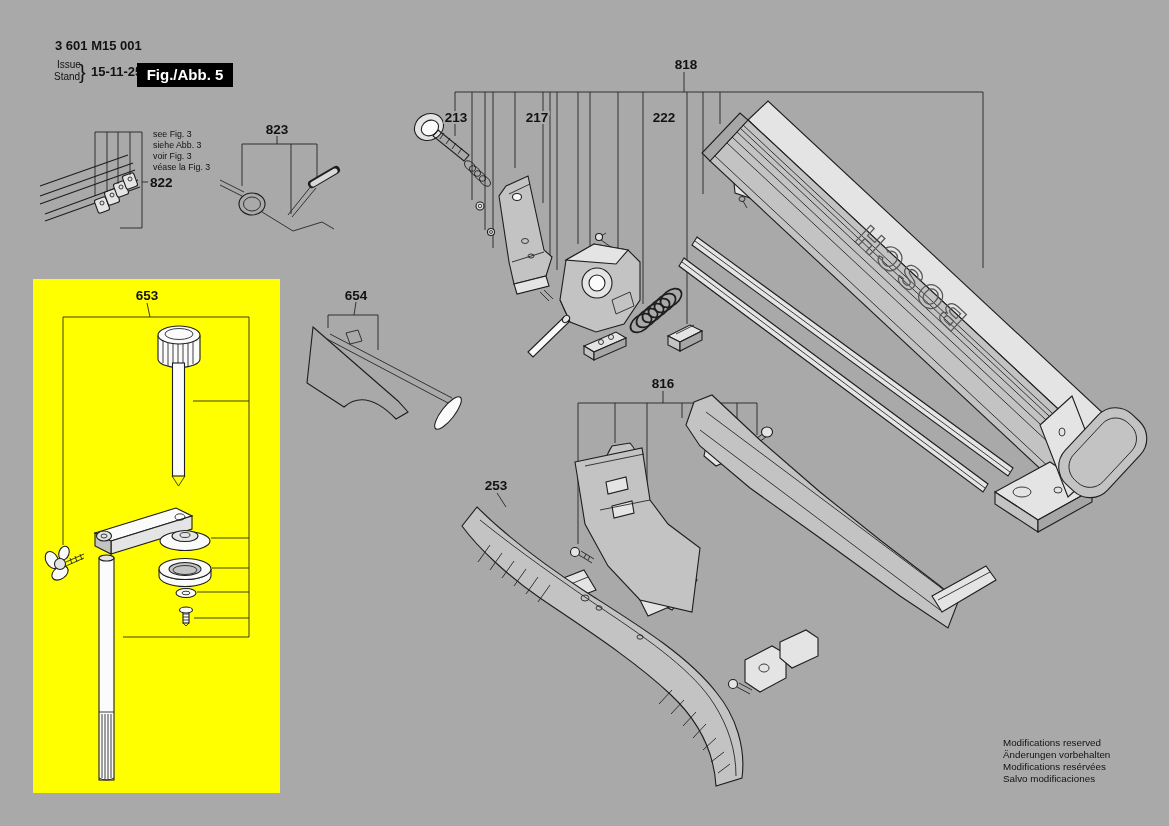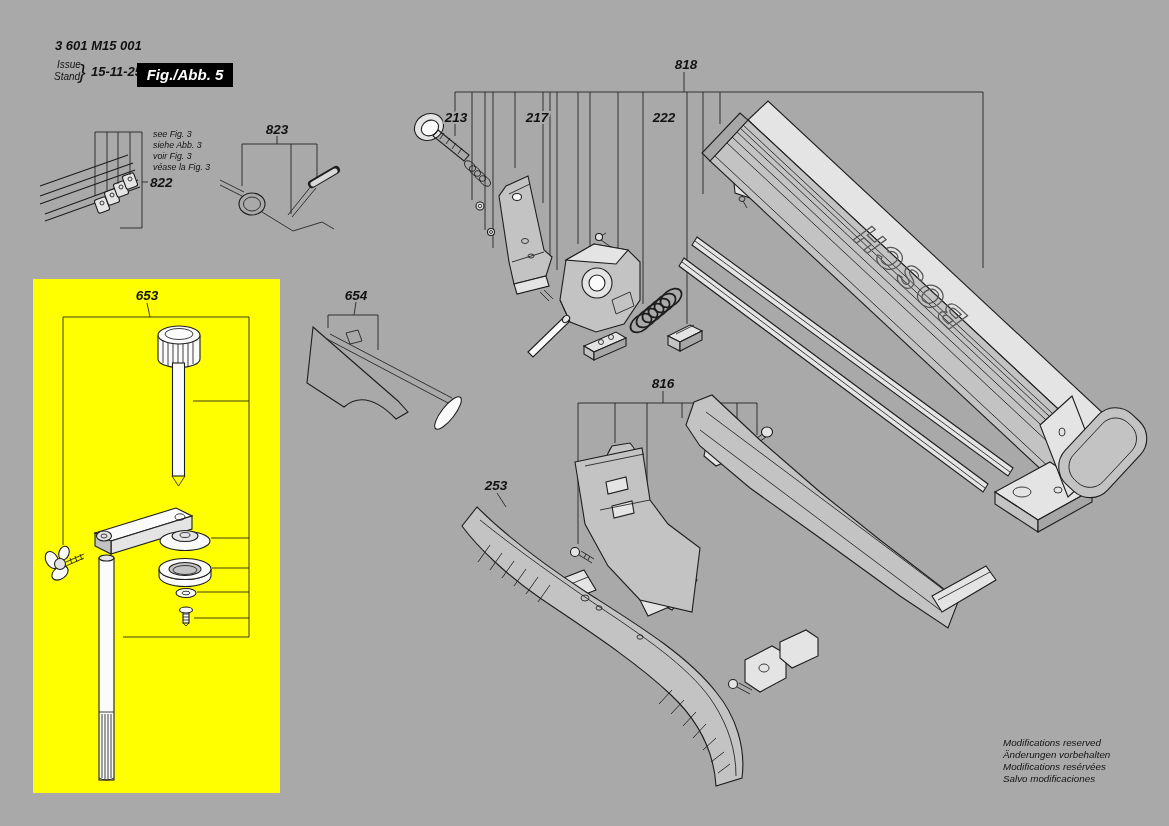--- a/index.html
+++ b/index.html
@@ -1,16 +1,16 @@
 <!DOCTYPE html>
 <html><head>
 <meta charset="utf-8">
 <style>
   html,body{margin:0;padding:0;background:#a9a9a9;}
-  .stage{position:relative;width:1169px;height:826px;background:#a9a9a9;overflow:hidden;font-style:italic;}
+  .stage{position:relative;width:1169px;height:826px;background:#a9a9a9;overflow:hidden;}
   .t{font-family:"Liberation Sans",sans-serif;fill:#121212;}
   .size13{font-size:13px;font-weight:bold;}
   .size10{font-size:10px;}
   .size8{font-size:8.8px;}
   .size9{font-size:9.8px;}
   .callout{font-size:13.5px;font-weight:bold;}
   .halo{paint-order:stroke;stroke:#a9a9a9;stroke-width:4px;}
   .fig{font-size:15px;font-weight:bold;fill:#ffffff;}
   .brand-text{font-size:33px;font-weight:bold;fill:none;stroke:#585858;stroke-width:1.25px;letter-spacing:4px;}
   .ln{fill:none;stroke:#1e1e1e;stroke-width:1.1;}

